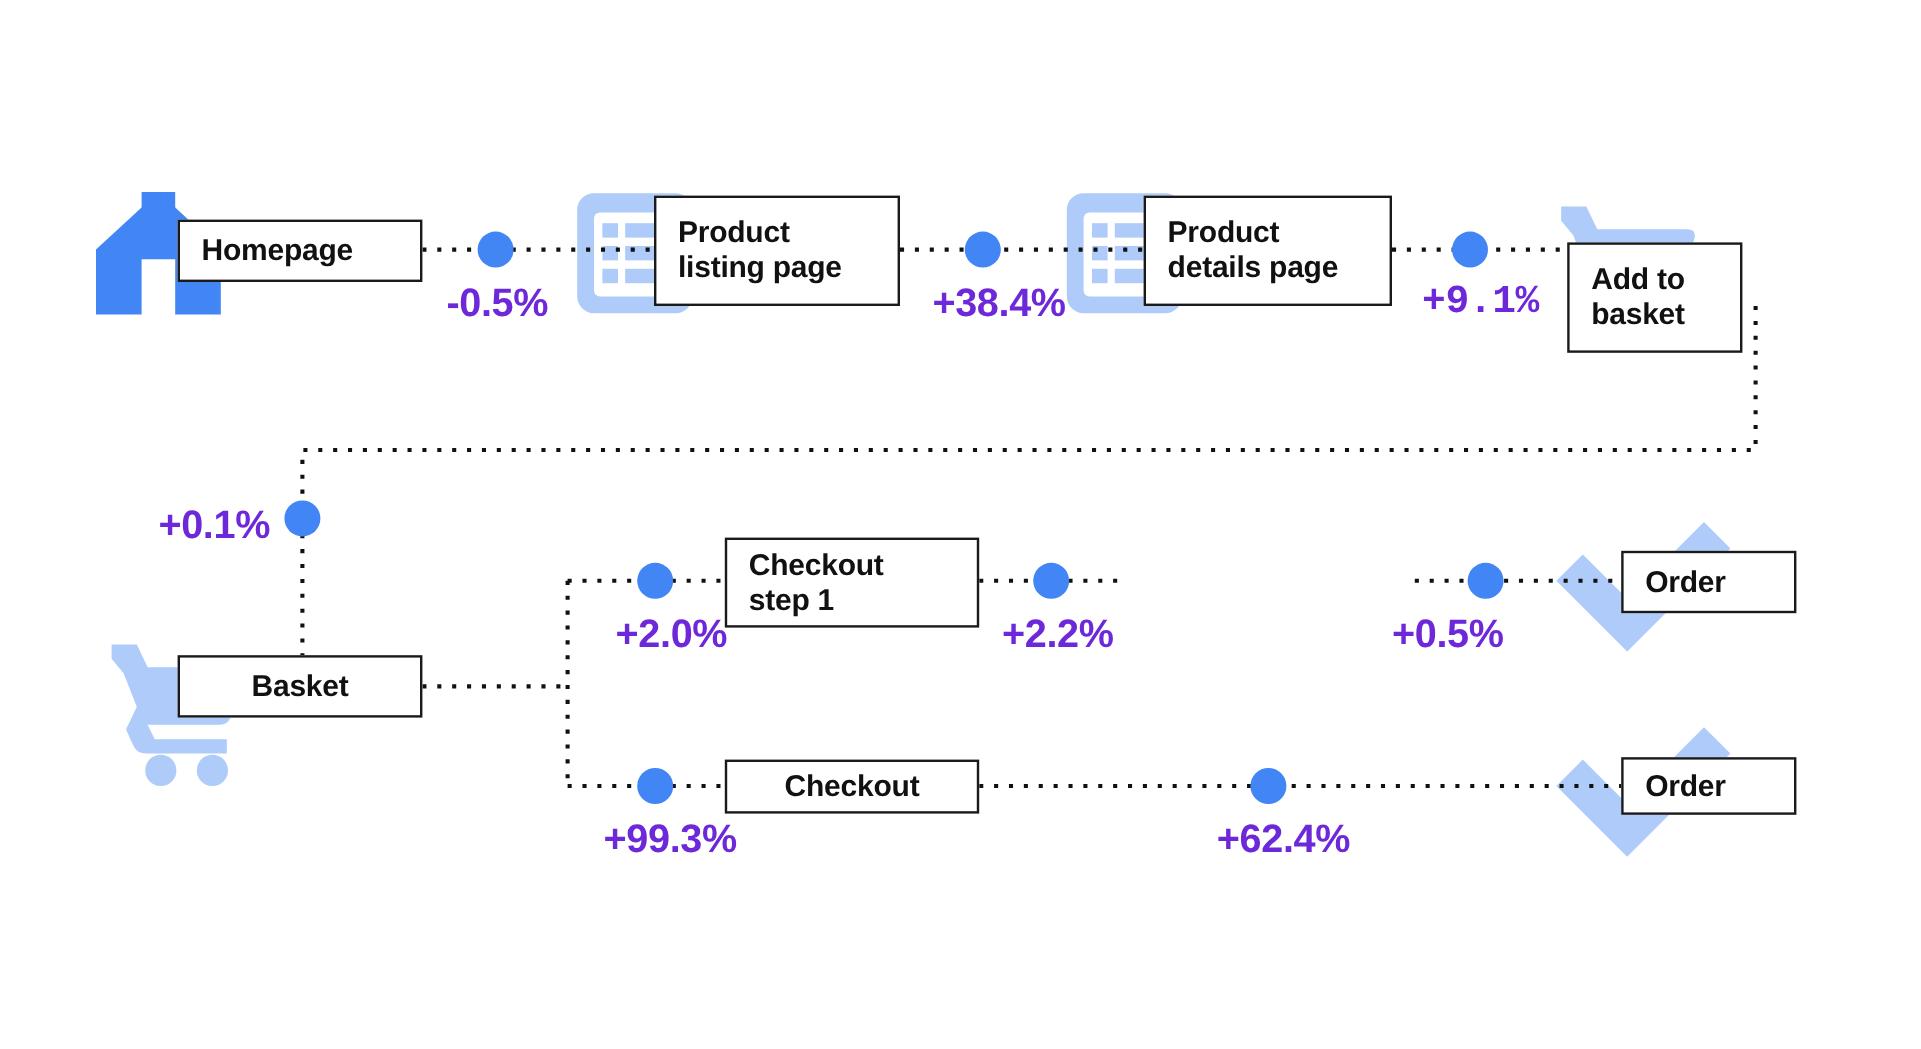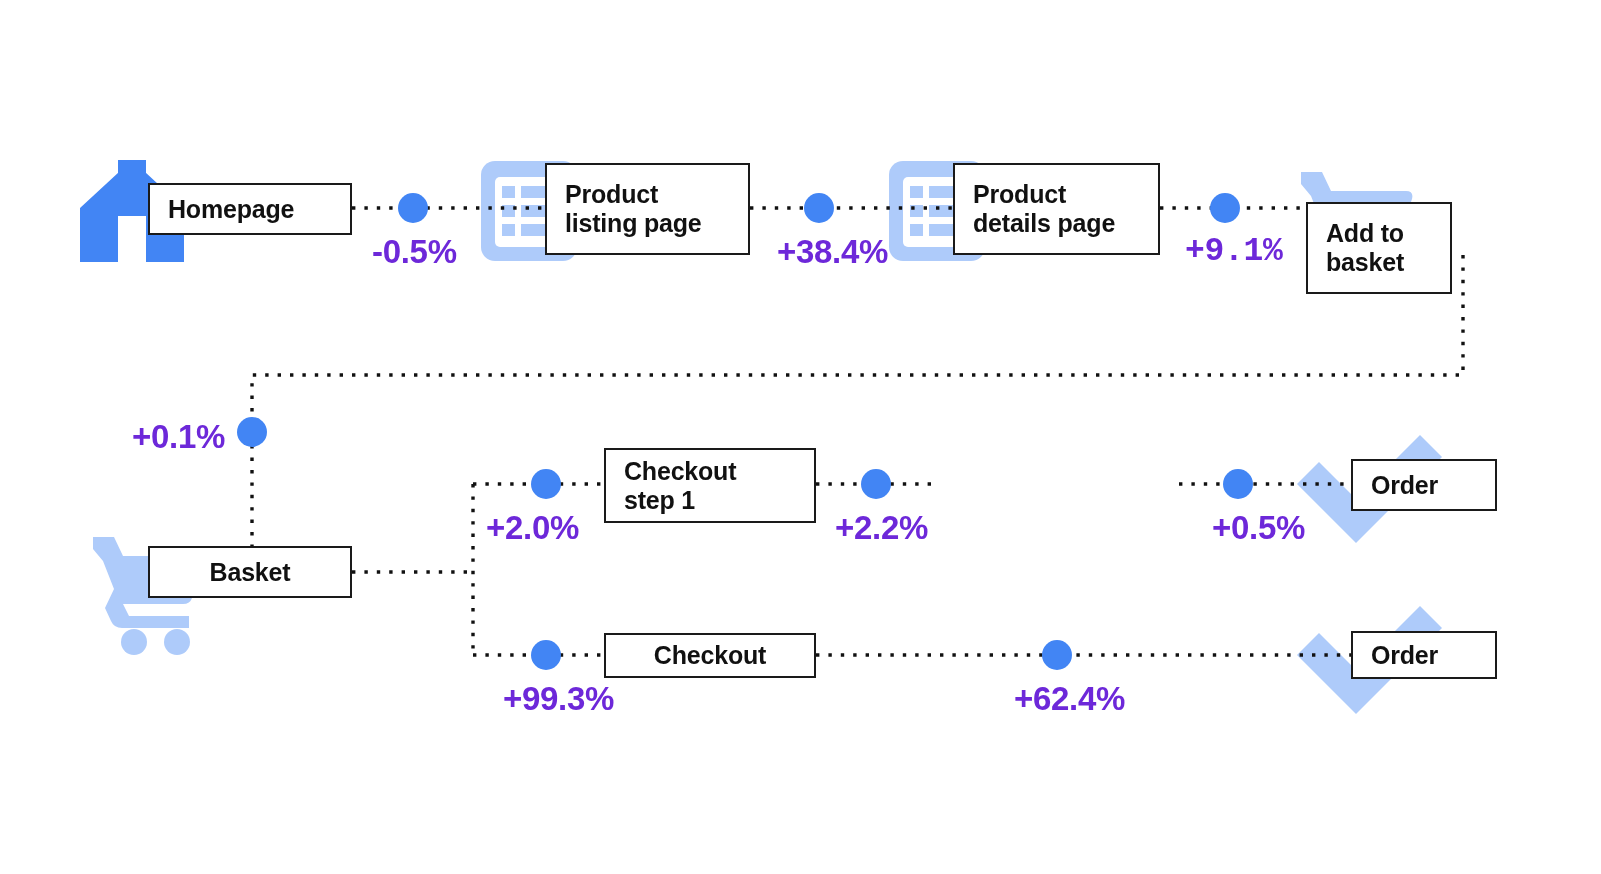--- a/index.html
+++ b/index.html
@@ -142,19 +142,19 @@
     <circle cx="876" cy="484" r="15" fill="#4285F4"></circle>
     <circle cx="1238" cy="484" r="15" fill="#4285F4"></circle>
     <circle cx="546" cy="655" r="15" fill="#4285F4"></circle>
     <circle cx="1057" cy="655" r="15" fill="#4285F4"></circle>
   </svg>
 
   <div class="pct" style="left:372px;top:233px;">-0.5%</div>
   <div class="pct" style="left:777px;top:233px;">+38.4%</div>
   <div class="pct" style="left:1185px;top:233px;font-family:Liberation Mono, monospace;">+9.1%</div>
   <div class="pct" style="left:132px;top:418px;">+0.1%</div>
-  <div class="pct" style="left:486px;top:509px;">+2.0%</div>
+  <div class="pct" style="left:513px;top:509px;">+2.0%</div>
   <div class="pct" style="left:835px;top:509px;">+2.2%</div>
-  <div class="pct" style="left:1212px;top:509px;">+0.5%</div>
+  <div class="pct" style="left:1160px;top:509px;">+0.5%</div>
   <div class="pct" style="left:503px;top:680px;">+99.3%</div>
   <div class="pct" style="left:1014px;top:680px;">+62.4%</div>
 
 </div>
 
 </body></html>

